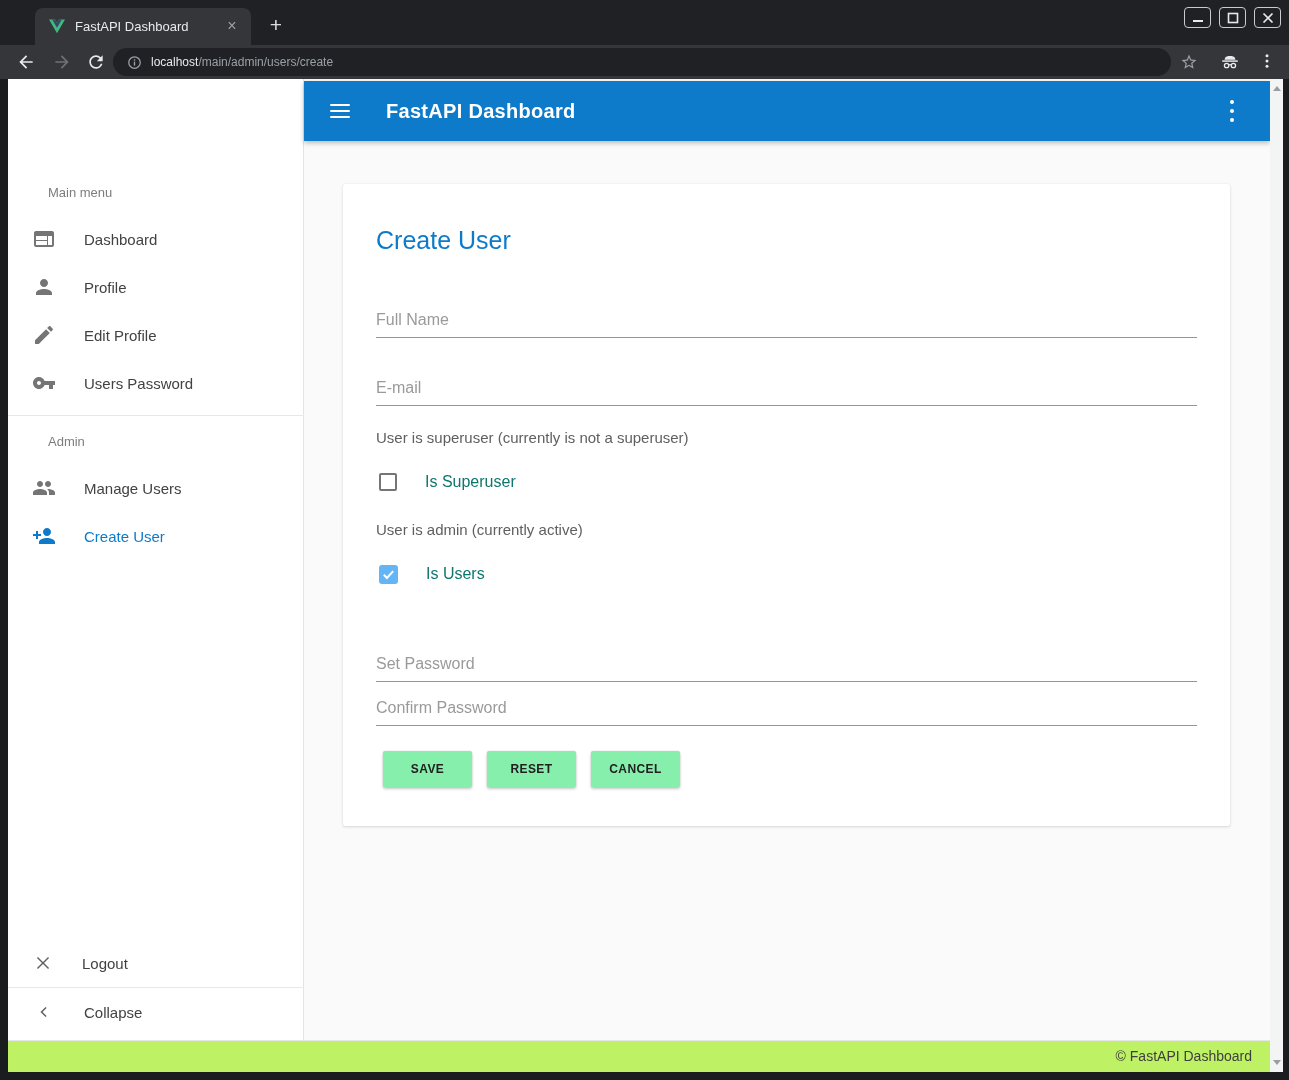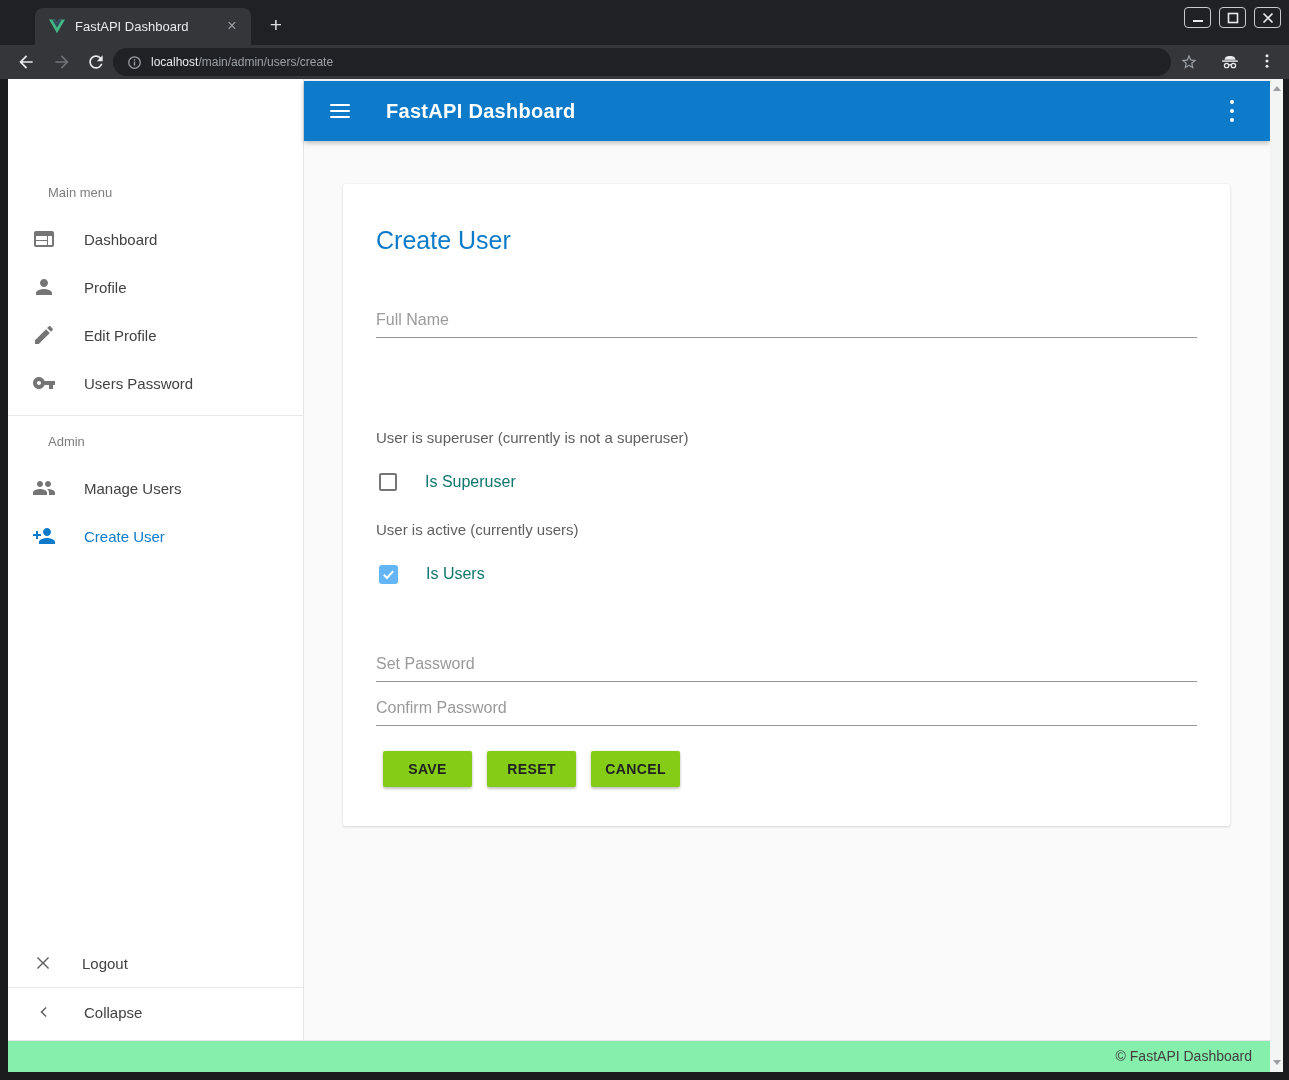--- a/index.html
+++ b/index.html
@@ -71,29 +71,29 @@
   }
   .m-field input::placeholder { color:#9a9a9a; opacity:1; }
   .hint { position:absolute; left:33px; font-size:15px; color:#5f5f5f; }
   .cb-row { position:absolute; left:36px; height:20px; display:flex; align-items:center; cursor:pointer; }
   .cb-box { width:18px; height:18px; border:2px solid #757575; border-radius:2px; background:transparent; flex:0 0 auto; }
   .cb-box.checked { border:none; background:#64b5f6; width:19px; height:19px; border-radius:3px; position:relative; }
   .cb-box.checked svg { position:absolute; left:2px; top:2px; }
   .cb-label { margin-left:28px; font-size:16px; color:#0f766e; }
   .btn-row { position:absolute; left:40px; top:567px; display:flex; gap:15px; }
   .btn {
-    min-width:89px; height:36px; background:#84cc16; border:none; border-radius:2px;
+    min-width:89px; height:36px; background:#86efac; border:none; border-radius:2px;
     box-shadow:0 2px 3px rgba(0,0,0,0.22), 0 0 2px rgba(0,0,0,0.12);
-    font-size:14px; font-weight:bold; color:#212121; letter-spacing:0.4px;
+    font-size:12px; font-weight:bold; color:#212121; letter-spacing:0.4px;
     font-family:"Liberation Sans", sans-serif; cursor:pointer; padding:0 14px;
   }
   
   .footer {
     position:absolute; left:0; top:961px; width:1262px; height:32px;
-    background:#86efac; border-top:1px solid #e6e6e6;
+    background:#bef264; border-top:1px solid #e6e6e6;
     text-align:right; line-height:31px; padding-right:18px;
     font-size:14px; color:#3f3f3f;
   }
   
   .scrollbar { position:absolute; right:0; top:0; width:13px; height:993px; background:#f3f5f4; }
   .sb-arrow { position:absolute; left:2.5px; width:0; height:0; border-left:4px solid transparent; border-right:4px solid transparent; }
   .sb-arrow.up { top:7px; border-bottom:5px solid #9a9da0; }
   .sb-arrow.down { bottom:7px; border-top:5px solid #9a9da0; }
 </style>
 </head>
@@ -242,29 +242,32 @@
       </div>
   </div>
 
   <div class="card">
     <div class="card-title">Create User</div>
 
     <div class="m-field" style="top:118px">
       <input type="text" placeholder="Full Name" style="">
     </div>
 
+    <div class="m-field" style="top:186px">
+      <input type="text" placeholder="E-mail" style="">
+    </div>
 
     <div class="hint" style="top:245px">User is superuser (currently is not a superuser)</div>
 
     <div class="cb-row" style="top:288px">
       <span class="cb-box"></span>
       <span class="cb-label">Is Superuser</span>
     </div>
 
-    <div class="hint" style="top:337px">User is active (currently users)</div>
+    <div class="hint" style="top:337px">User is admin (currently active)</div>
 
     <div class="cb-row" style="top:380px">
       <span class="cb-box checked">
         <svg width="15" height="15" viewBox="0 0 24 24">
             <path fill="none" stroke="#ffffff" stroke-width="3.2" d="M4.5 12.5l5 5 10-11"></path>
           </svg>
       </span>
       <span class="cb-label">Is Users</span>
     </div>
 

